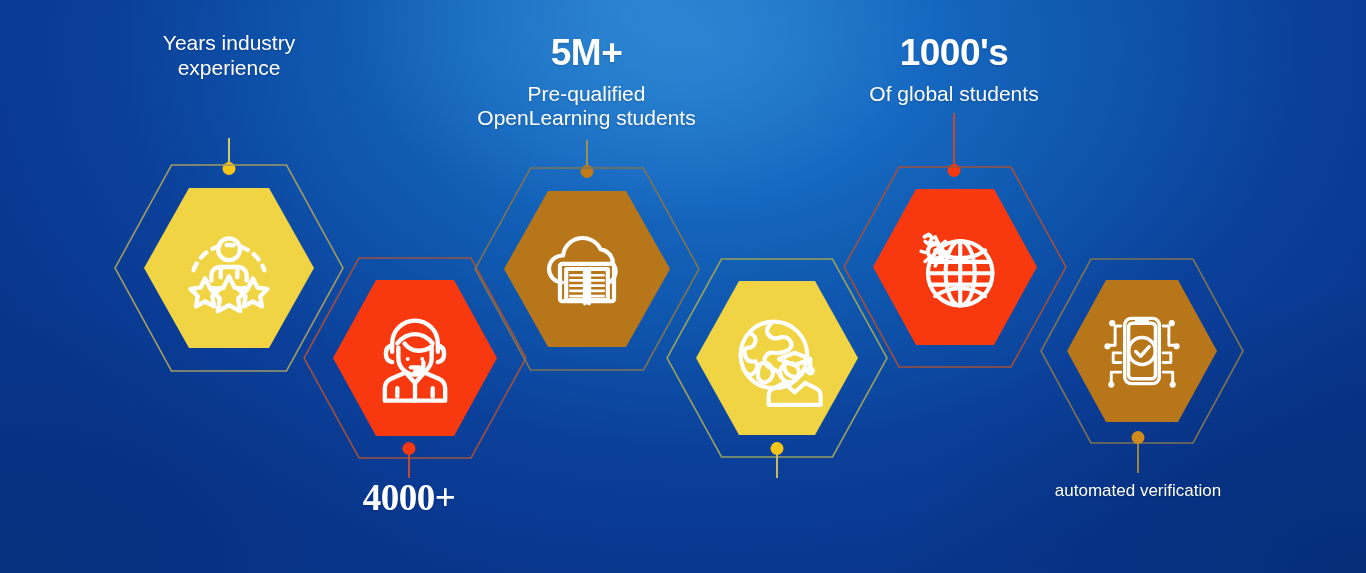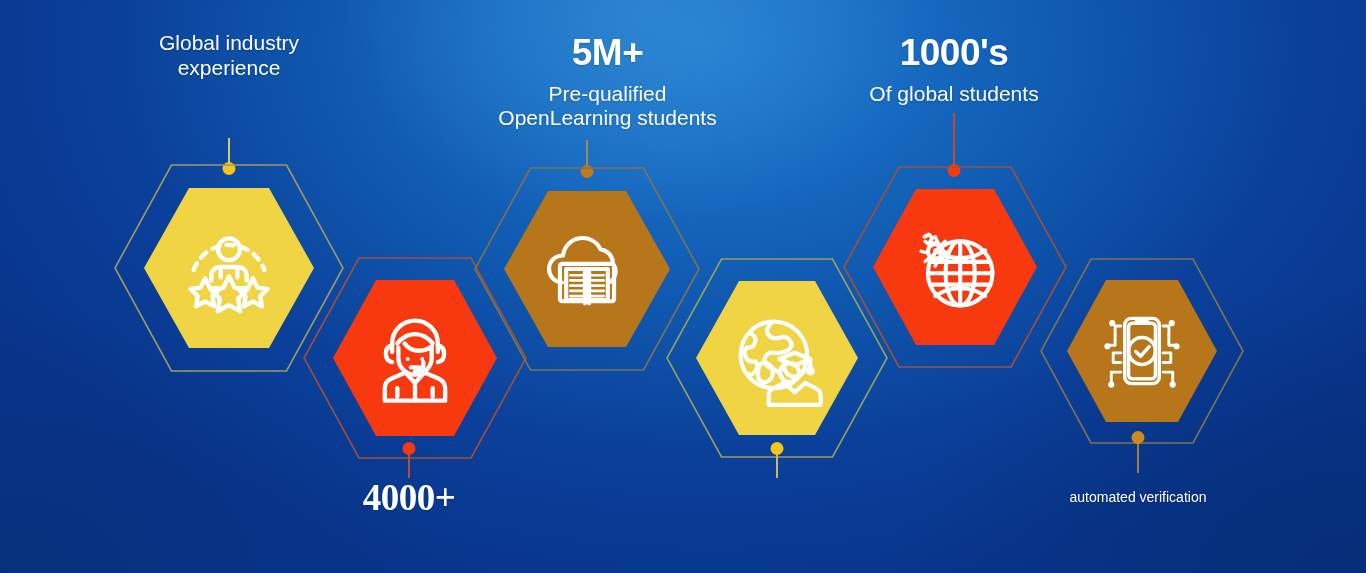--- a/index.html
+++ b/index.html
@@ -104,31 +104,30 @@
     letter-spacing: 0;
     margin-bottom: 5px;
   }
   .caption .desc {
     font-size: 21px;
     font-weight: 400;
     display: block;
     white-space: pre-line;
   }
   .caption .desc.sm {
-    font-size: 14px;
-    margin-top: 8px;
+    font-size: 17px;
   }
 </style>
 </head>
 <body>
 
 <div id="stage">
 
   <div class="caption" style="left:104px; top:31px; width:250px;">
-    <span class="desc">Global industry
+    <span class="desc">Years industry
 experience</span>
   </div>
   <div class="conn down" style="left:228px; top:138px; height:31px;">
     <div class="line" style="background:#d6c76a;"></div>
     <div class="dot" style="background:#f5c518;"></div>
   </div>
   <div class="hex-wrap" style="left:114px; top:162px; width:230px; height:212px;">
     <svg class="hex-outline" viewBox="0 0 230 212">
       <polygon points="57.5,3 172.5,3 229,106 172.5,209 57.5,209 1,106" fill="none" stroke="#a09a63" stroke-width="1.6"></polygon>
     </svg>
@@ -175,21 +174,21 @@
     </svg>
   </div>
   <div class="conn up" style="left:408px; top:448px; height:30px;">
     <div class="line" style="background:#c24a30;"></div>
     <div class="dot" style="background:#f8380f;"></div>
   </div>
   <div class="caption" style="left:284px; top:476px; width:250px;font-family:Liberation Serif, serif;">
     <span class="stat">4000+</span>
   </div>
 
-  <div class="caption" style="left:475px; top:31px; width:265px;">
+  <div class="caption" style="left:454px; top:31px; width:265px;">
     <span class="stat">5M+</span>
     <span class="desc">Pre-qualified
 OpenLearning students</span>
   </div>
   <div class="conn down" style="left:586px; top:140px; height:32px;">
     <div class="line" style="background:#9b8b55;"></div>
     <div class="dot" style="background:#c07a18;"></div>
   </div>
   <div class="hex-wrap" style="left:474px; top:165px; width:226px; height:208px;">
     <svg class="hex-outline" viewBox="0 0 226 208">

